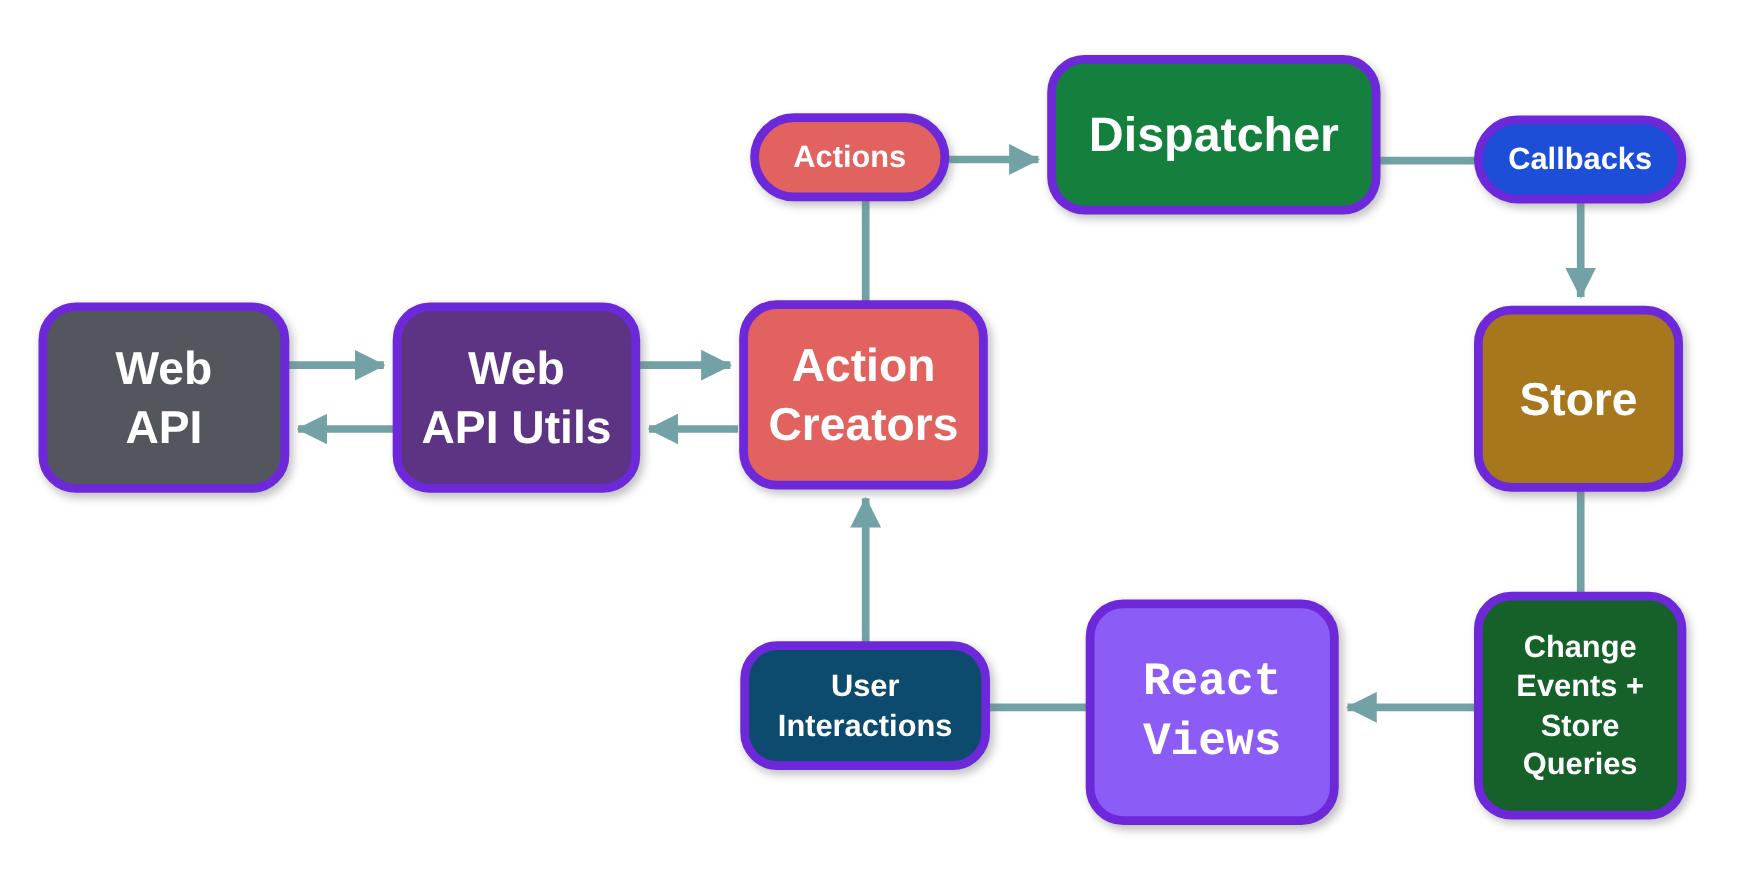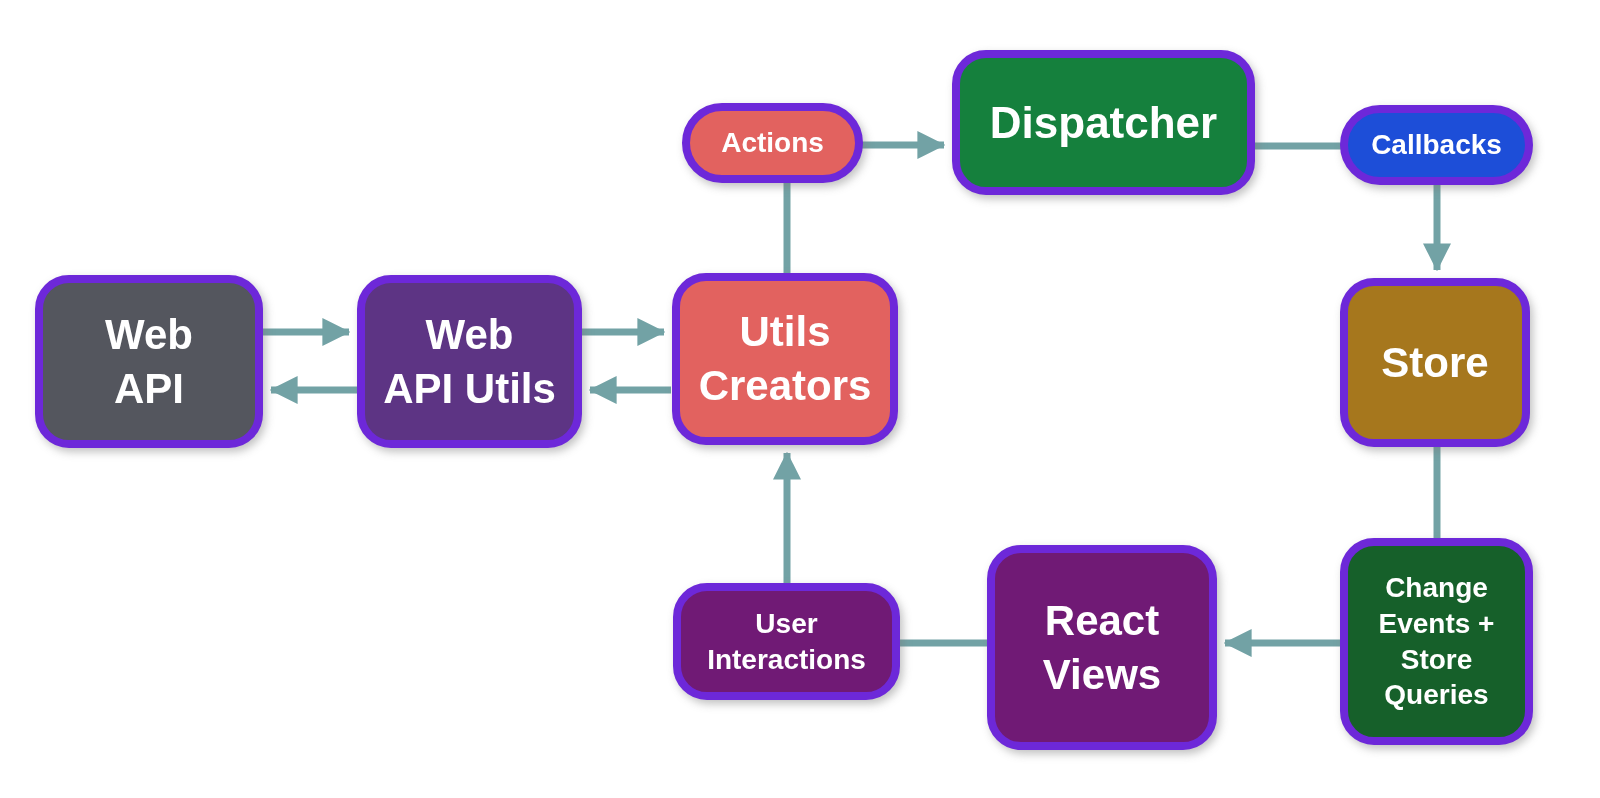--- a/index.html
+++ b/index.html
@@ -81,21 +81,21 @@
     <span class="lbl">Web
 API</span>
   </div>
 
   <div class="node t-lg pos-web-api-utils" style="background: rgb(93, 52, 132);">
     <span class="lbl">Web
 API Utils</span>
   </div>
 
   <div class="node t-lg pos-action-creators" style="background: rgb(226, 98, 95);">
-    <span class="lbl">Utils
+    <span class="lbl">Action
 Creators</span>
   </div>
 
   <div class="node pill t-sm pos-actions" style="background: rgb(226, 98, 95);">
     <span class="lbl">Actions</span>
   </div>
 
   <div class="node t-xl pos-dispatcher" style="background: #15803d;">
     <span class="lbl">Dispatcher</span>
   </div>
@@ -108,23 +108,23 @@
     <span class="lbl">Store</span>
   </div>
 
   <div class="node t-sm pos-change-events" style="background: rgb(22, 96, 42);">
     <span class="lbl">Change
 Events +
 Store
 Queries</span>
   </div>
 
-  <div class="node t-lg pos-react-views" style="background: #701a75;">
+  <div class="node t-lg pos-react-views" style="background: #8b5cf6; font-family: Liberation Mono, monospace;">
     <span class="lbl">React
 Views</span>
   </div>
 
-  <div class="node t-sm pos-user-interactions" style="background: #701a75;">
+  <div class="node t-sm pos-user-interactions" style="background: #0c4a6e;">
     <span class="lbl">User
 Interactions</span>
   </div>
 
 </div>
 
 </body></html>

